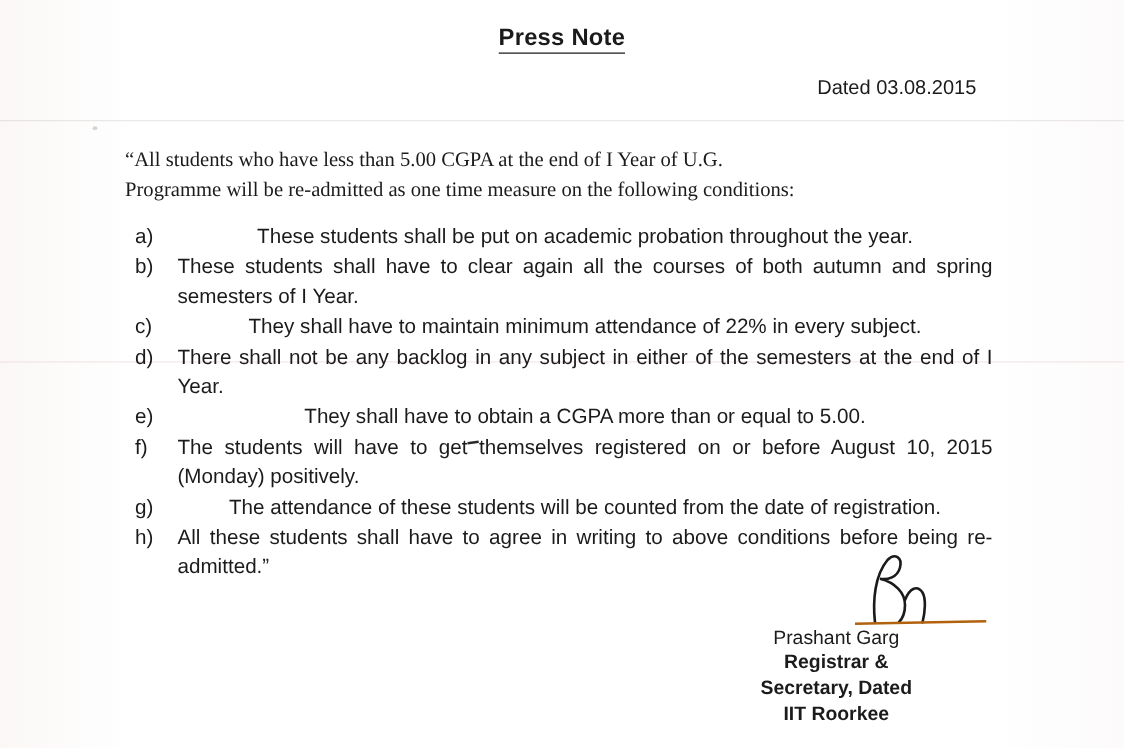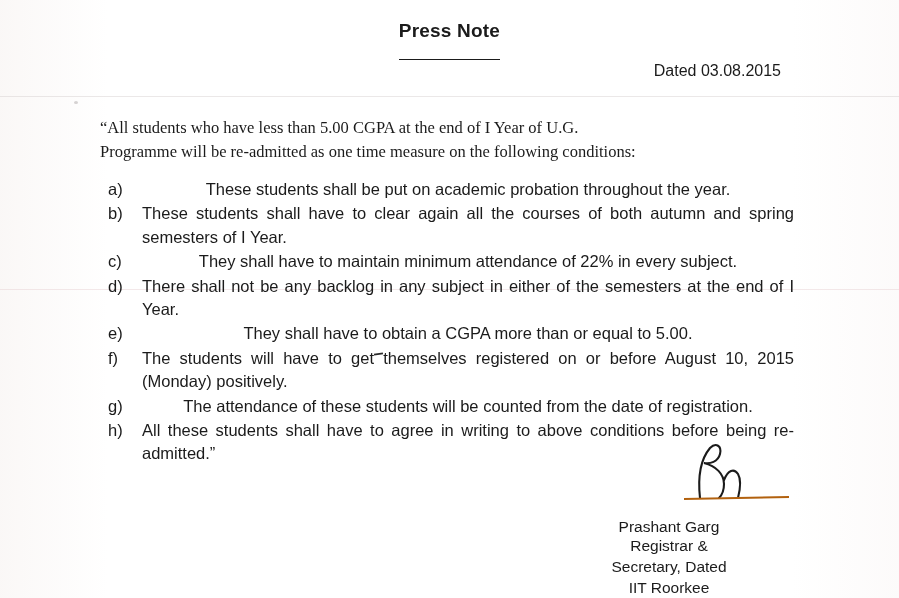--- a/index.html
+++ b/index.html
@@ -48,21 +48,21 @@
     position: absolute;
     top: 20px;
     left: 0; right: 0;
     text-align: center;
     font-size: 19px;
     font-weight: bold;
     letter-spacing: 0.2px;
   }
   .doc-title span.u {
     border-bottom: 1.5px solid #1b1b1b;
-    padding-bottom: 18px;
+    padding-bottom: 1px;
     text-align: right;
   }
   .doc-date {
     position: absolute;
     top: 62px;
     right: 118px;
     font-size: 16px;
     text-align: center;
   }
   .body-block {
@@ -121,25 +121,25 @@
     height: 60px;
     position: relative;
   }
   .sig-svg {
     position: absolute;
     right: 34px;
     top: 0;
   }
   .sig-name {
     font-size: 15.5px;
-    margin-top: 18px;
+    margin-top: 2px;
   }
   .sig-role1, .sig-role2, .sig-org {
     font-size: 15.5px;
-    font-weight: normal;
+    font-weight: bold;
     line-height: 1.35;
   }
   .sig-underline {
     position: absolute;
     right: 5px;
     top: 57px;
     width: 105px;
     height: 2px;
     background: #b2610e;
     transform: rotate(-1.2deg);

